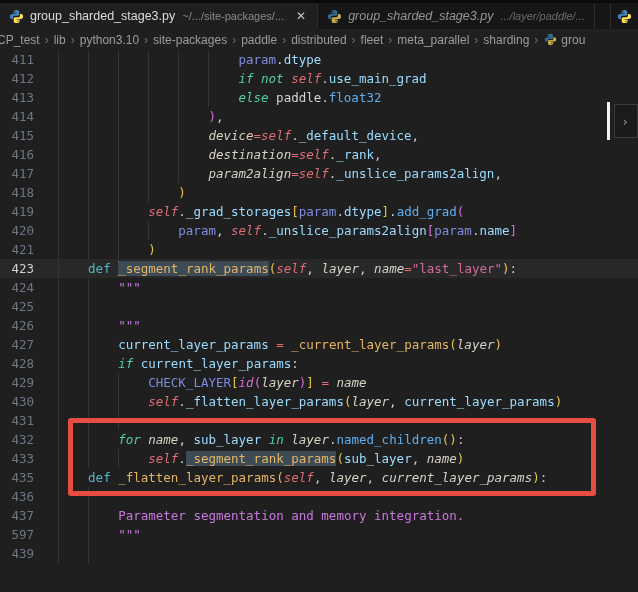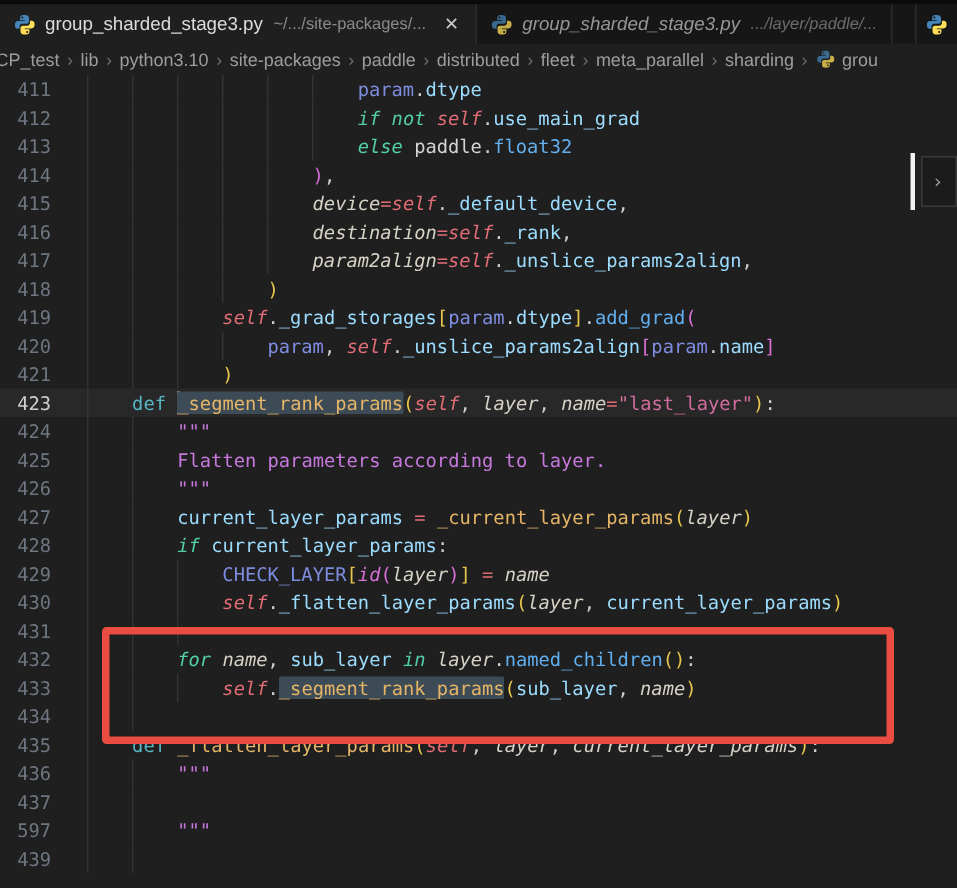--- a/index.html
+++ b/index.html
@@ -163,21 +163,21 @@
       <div class="row active">
         <div class="num">423</div>
         <div class="codeline"><i class="guide" style="left: 0px;"></i><span class="txt" style="margin-left: 40.08px;"><span style="color: rgb(86, 182, 194);">def</span><span style="color: rgb(207, 207, 207);"> </span><span class="cursor"></span><span class="wordhl" style="color: rgb(229, 181, 103);">_segment_rank_params</span><span style="color: rgb(232, 198, 75);">(</span><span style="color: rgb(224, 108, 117); font-style: italic;">self</span><span style="color: rgb(207, 207, 207);">, </span><span style="color: rgb(214, 210, 198); font-style: italic;">layer</span><span style="color: rgb(207, 207, 207);">, </span><span style="color: rgb(214, 210, 198); font-style: italic;">name</span><span style="color: rgb(224, 108, 117);">=</span><span style="color: rgb(209, 109, 158);">"last_layer"</span><span style="color: rgb(232, 198, 75);">)</span><span style="color: rgb(207, 207, 207);">:</span></span></div>
       </div>
       <div class="row">
         <div class="num">424</div>
         <div class="codeline"><i class="guide" style="left: 0px;"></i><i class="guide" style="left: 30.08px;"></i><span class="txt" style="margin-left: 70.16px;"><span style="color: rgb(198, 120, 221);">"""</span></span></div>
       </div>
       <div class="row">
         <div class="num">425</div>
-        <div class="codeline"><i class="guide" style="left: 0px;"></i><i class="guide" style="left: 30.08px;"></i><span class="txt" style="margin-left: 70.16px;"><span style="color: rgb(198, 120, 221);">Flatten parameters according to layer.</span></span></div>
+        <div class="codeline"><i class="guide" style="left: 0px;"></i><i class="guide" style="left: 30.08px;"></i></div>
       </div>
       <div class="row">
         <div class="num">426</div>
         <div class="codeline"><i class="guide" style="left: 0px;"></i><i class="guide" style="left: 30.08px;"></i><span class="txt" style="margin-left: 70.16px;"><span style="color: rgb(198, 120, 221);">"""</span></span></div>
       </div>
       <div class="row">
         <div class="num">427</div>
         <div class="codeline"><i class="guide" style="left: 0px;"></i><i class="guide" style="left: 30.08px;"></i><span class="txt" style="margin-left: 70.16px;"><span style="color: rgb(156, 220, 254);">current_layer_params</span><span style="color: rgb(207, 207, 207);"> </span><span style="color: rgb(224, 108, 117);">=</span><span style="color: rgb(207, 207, 207);"> </span><span style="color: rgb(229, 181, 103);">_current_layer_params</span><span style="color: rgb(232, 198, 75);">(</span><span style="color: rgb(214, 210, 198); font-style: italic;">layer</span><span style="color: rgb(232, 198, 75);">)</span></span></div>
       </div>
       <div class="row">
@@ -198,34 +198,30 @@
       </div>
       <div class="row">
         <div class="num">432</div>
         <div class="codeline"><i class="guide" style="left: 0px;"></i><i class="guide" style="left: 30.08px;"></i><span class="txt" style="margin-left: 70.16px;"><span style="color: rgb(82, 206, 168); font-style: italic;">for</span><span style="color: rgb(207, 207, 207);"> </span><span style="color: rgb(214, 210, 198); font-style: italic;">name</span><span style="color: rgb(207, 207, 207);">, </span><span style="color: rgb(156, 220, 254);">sub_layer</span><span style="color: rgb(207, 207, 207);"> </span><span style="color: rgb(82, 206, 168); font-style: italic;">in</span><span style="color: rgb(207, 207, 207);"> </span><span style="color: rgb(214, 210, 198); font-style: italic;">layer</span><span style="color: rgb(207, 207, 207);">.</span><span style="color: rgb(97, 175, 239);">named_children</span><span style="color: rgb(232, 198, 75);">()</span><span style="color: rgb(207, 207, 207);">:</span></span></div>
       </div>
       <div class="row">
         <div class="num">433</div>
         <div class="codeline"><i class="guide" style="left: 0px;"></i><i class="guide" style="left: 30.08px;"></i><i class="guide" style="left: 60.16px;"></i><span class="txt" style="margin-left: 100.24px;"><span style="color: rgb(224, 108, 117); font-style: italic;">self</span><span style="color: rgb(207, 207, 207);">.</span><span class="wordhl" style="color: rgb(229, 181, 103);">_segment_rank_params</span><span style="color: rgb(232, 198, 75);">(</span><span style="color: rgb(156, 220, 254);">sub_layer</span><span style="color: rgb(207, 207, 207);">, </span><span style="color: rgb(214, 210, 198); font-style: italic;">name</span><span style="color: rgb(232, 198, 75);">)</span></span></div>
       </div>
       <div class="row">
-        <div class="num">434</div>
-        <div class="codeline"><i class="guide" style="left: 0px;"></i><i class="guide" style="left: 30.08px;"></i><span class="txt" style="margin-left: 10px;"></span></div>
-      </div>
-      <div class="row">
         <div class="num">435</div>
         <div class="codeline"><i class="guide" style="left: 0px;"></i><span class="txt" style="margin-left: 40.08px;"><span style="color: rgb(86, 182, 194);">def</span><span style="color: rgb(207, 207, 207);"> </span><span style="color: rgb(229, 181, 103);">_flatten_layer_params</span><span style="color: rgb(232, 198, 75);">(</span><span style="color: rgb(224, 108, 117); font-style: italic;">self</span><span style="color: rgb(207, 207, 207);">, </span><span style="color: rgb(214, 210, 198); font-style: italic;">layer</span><span style="color: rgb(207, 207, 207);">, </span><span style="color: rgb(214, 210, 198); font-style: italic;">current_layer_params</span><span style="color: rgb(232, 198, 75);">)</span><span style="color: rgb(207, 207, 207);">:</span></span></div>
       </div>
       <div class="row">
         <div class="num">436</div>
         <div class="codeline"><i class="guide" style="left: 0px;"></i><i class="guide" style="left: 30.08px;"></i><span class="txt" style="margin-left: 70.16px;"><span style="color: rgb(198, 120, 221);">"""</span></span></div>
       </div>
       <div class="row">
         <div class="num">437</div>
-        <div class="codeline"><i class="guide" style="left: 0px;"></i><i class="guide" style="left: 30.08px;"></i></div>
+        <div class="codeline"><i class="guide" style="left: 0px;"></i><i class="guide" style="left: 30.08px;"></i><span class="txt" style="margin-left: 70.16px;"><span style="color: rgb(198, 120, 221);">Parameter segmentation and memory integration.</span></span></div>
       </div>
       <div class="row">
         <div class="num">597</div>
         <div class="codeline"><i class="guide" style="left: 0px;"></i><i class="guide" style="left: 30.08px;"></i><span class="txt" style="margin-left: 70.16px;"><span style="color: rgb(198, 120, 221);">"""</span></span></div>
       </div>
       <div class="row">
         <div class="num">439</div>
         <div class="codeline"><i class="guide" style="left: 0px;"></i><i class="guide" style="left: 30.08px;"></i><span class="txt" style="margin-left: 10px;"></span></div>
       </div>
     </div>

